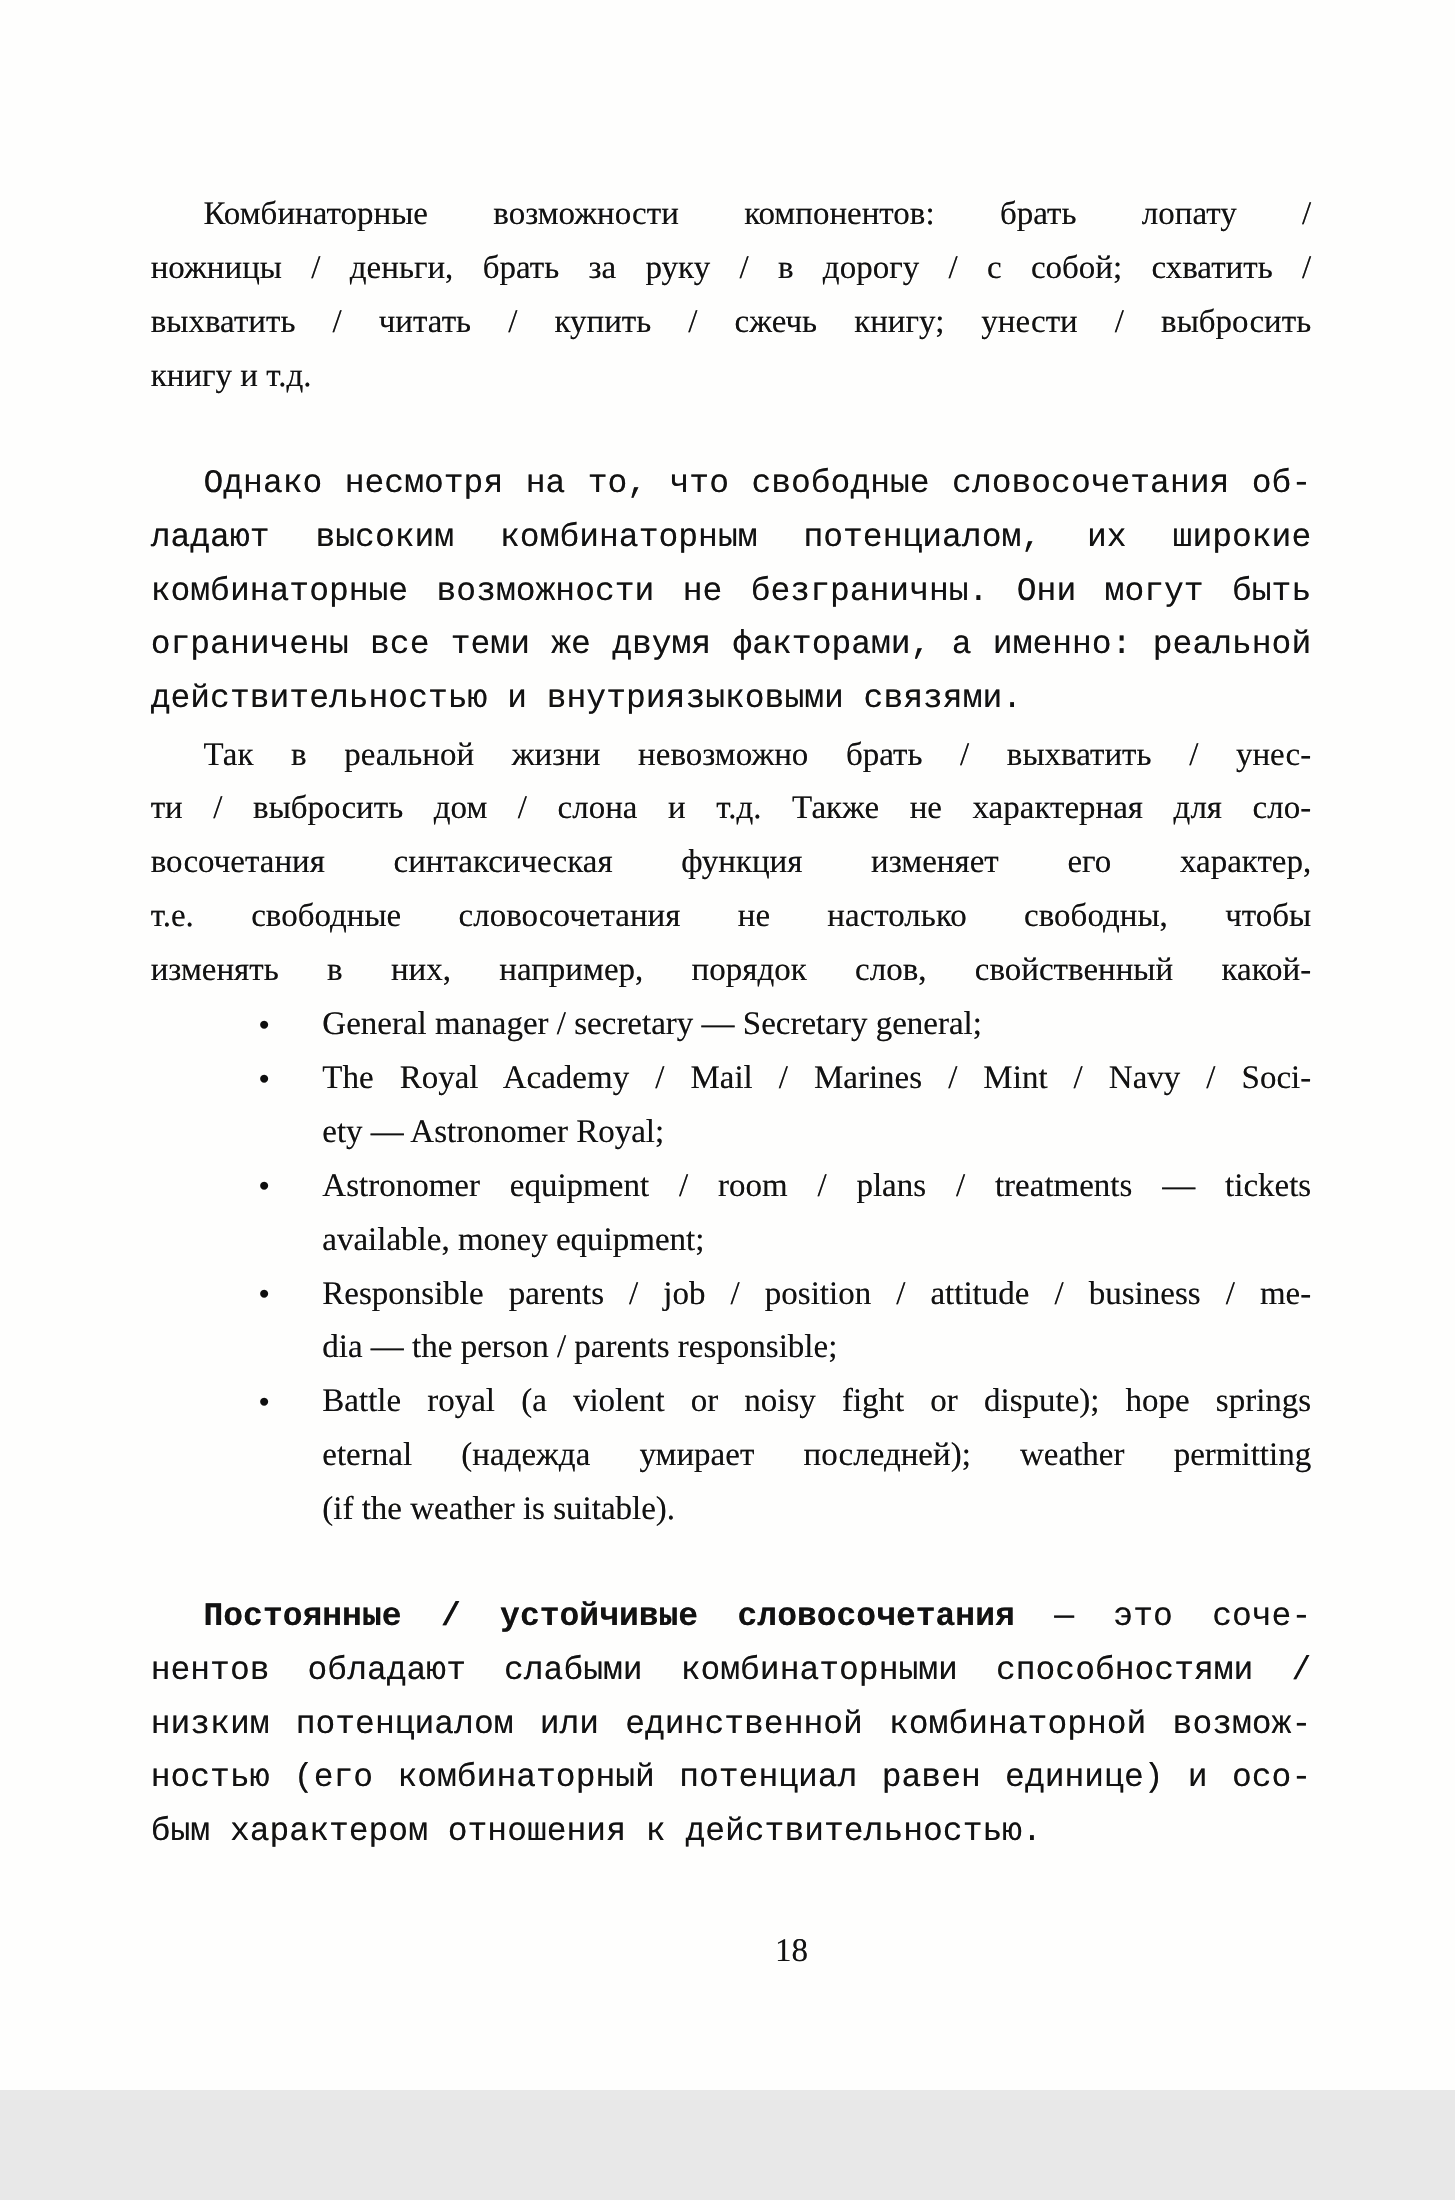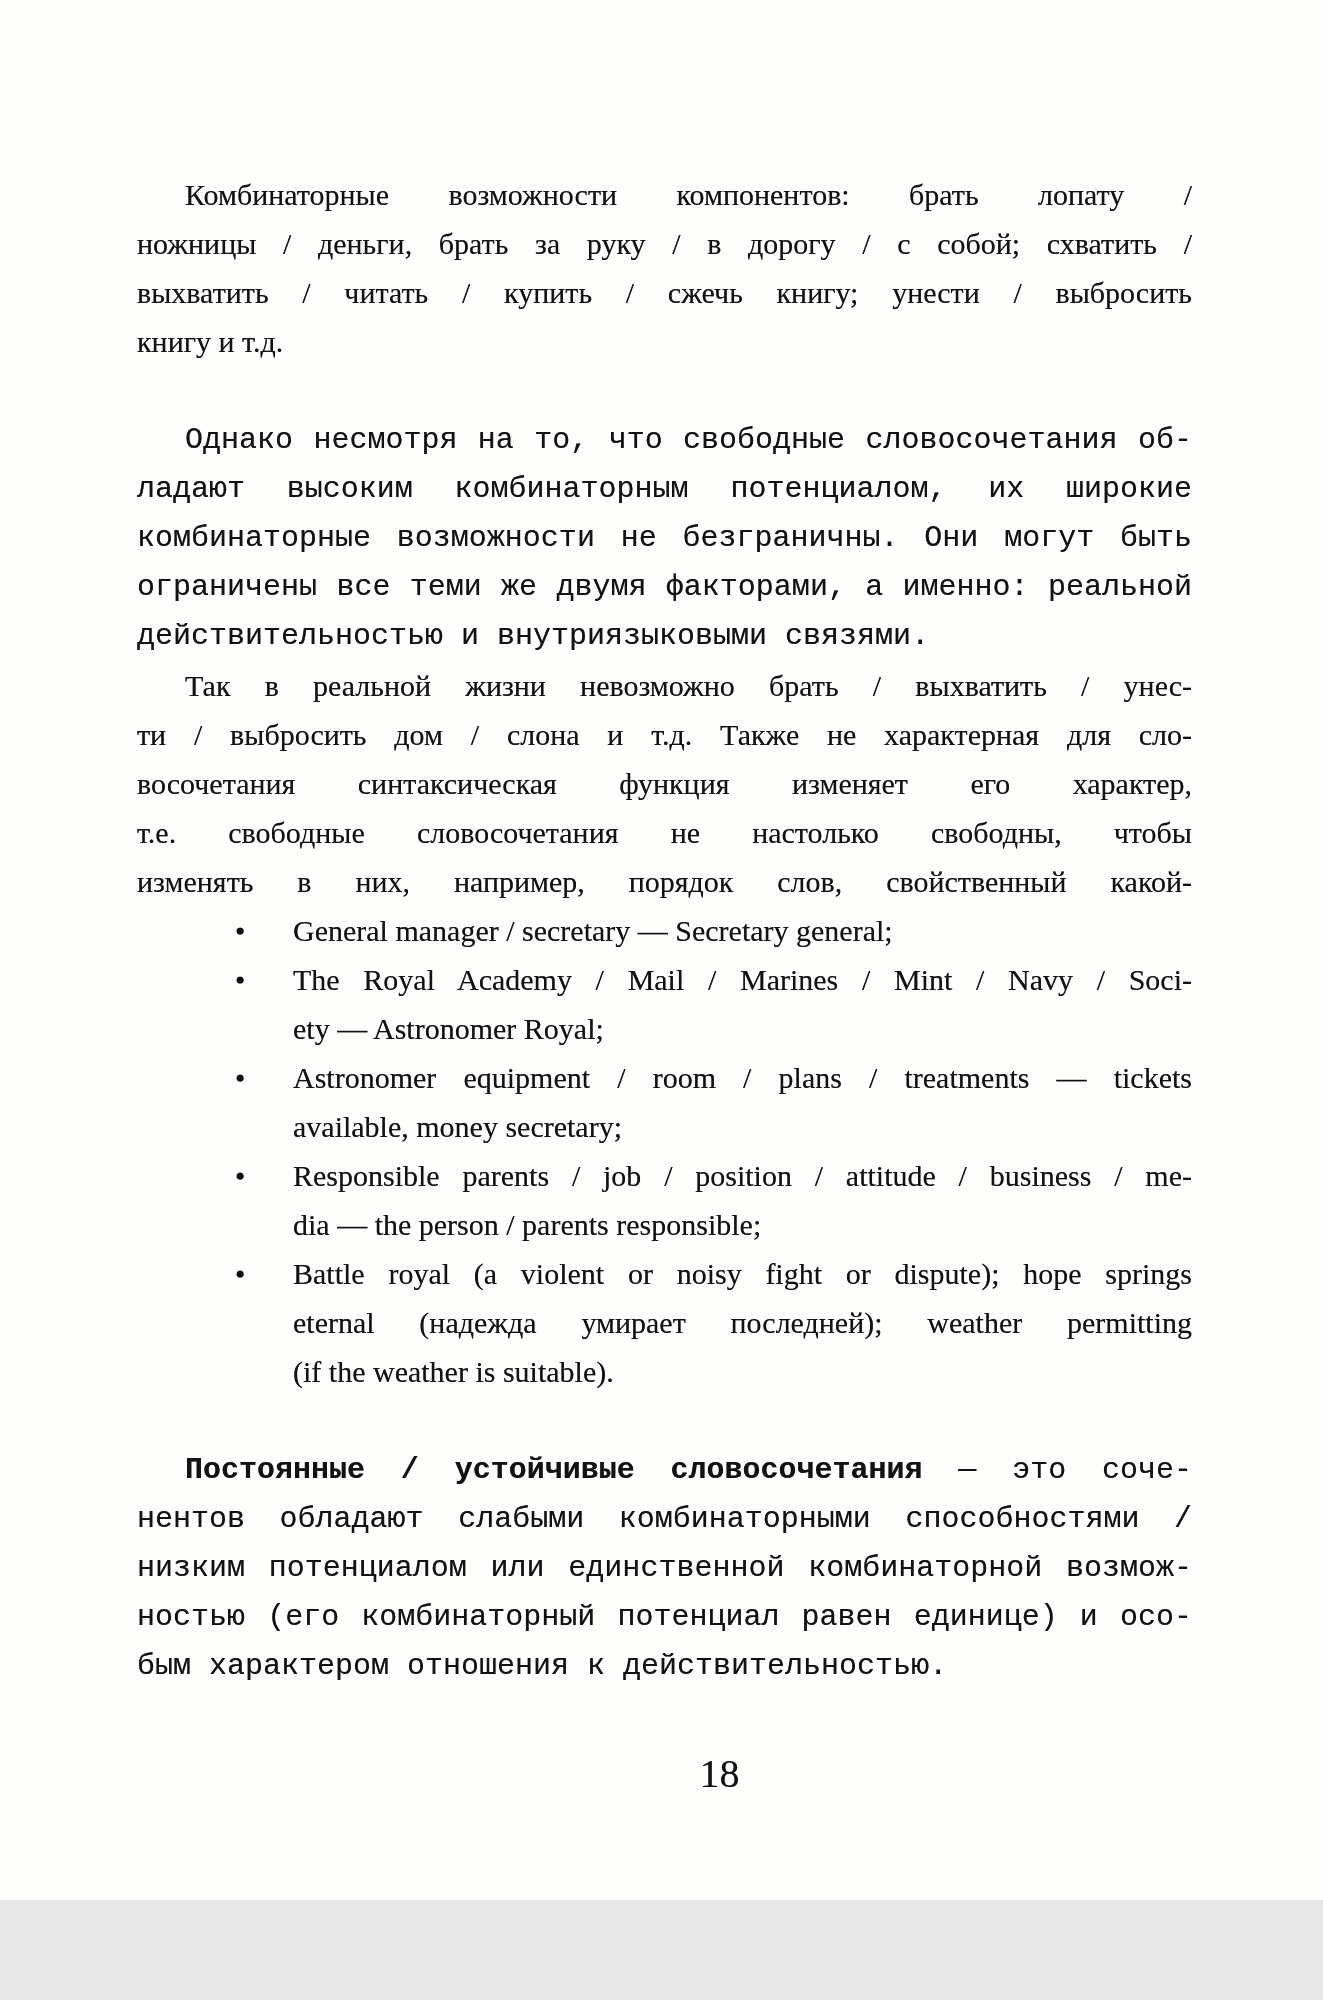--- a/index.html
+++ b/index.html
@@ -37,21 +37,21 @@
     font-size: 17px;
     line-height: 49px;
     color: #0e0e0e;
     text-shadow: none;
   }
   .bullet-body { flex: 1 1 auto; min-width: 0; }
   .bold { font-weight: 700; }
   .page-number {
     margin-top: 58px;
     text-align: center;
-    font-size: 40px;
+    font-size: 30px;
     line-height: 49px;
     position: relative;
     left: 55px;
   }
 </style>
 </head>
 <body>
 
 <div class="page">
   <div class="content">
@@ -93,21 +93,21 @@
         <div class="bullet-body">
           <div class="line">The Royal Academy / Mail / Marines / Mint / Navy / Soci-</div>
           <div class="line end">ety — Astronomer Royal;</div>
         </div>
       </div>
 
       <div class="bullet-item">
         <span class="bullet-marker">●</span>
         <div class="bullet-body">
           <div class="line">Astronomer equipment / room / plans / treatments — tickets</div>
-          <div class="line end">available, money secretary;</div>
+          <div class="line end">available, money equipment;</div>
         </div>
       </div>
 
       <div class="bullet-item">
         <span class="bullet-marker">●</span>
         <div class="bullet-body">
           <div class="line">Responsible parents / job / position / attitude / business / me-</div>
           <div class="line end">dia — the person / parents responsible;</div>
         </div>
       </div>

